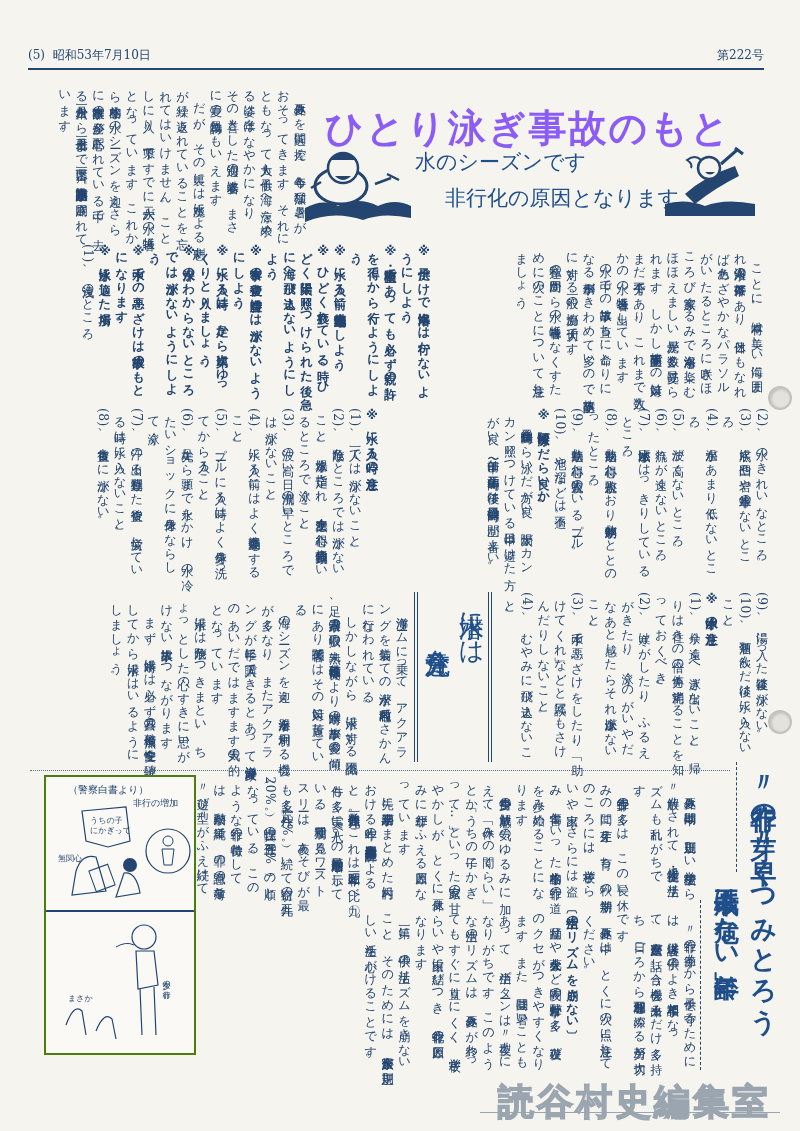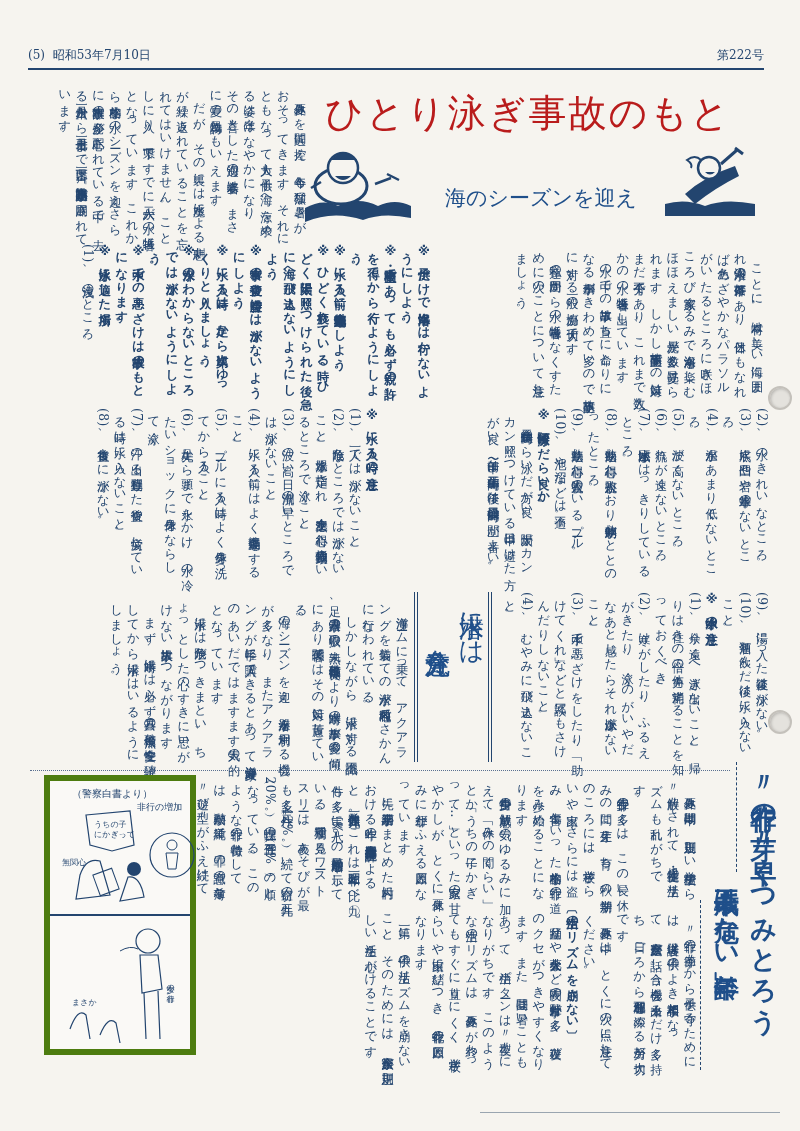--- a/index.html
+++ b/index.html
@@ -26,23 +26,23 @@
     font-size: 12.2px;
     line-height: 16.8px;
     letter-spacing: 0.5px;
     position: absolute;
   }
   .vtext p { text-indent: 1em; }
   .vtext .b { font-weight: bold; font-family: "DejaVu Sans", sans-serif; }
 
   .title-block { position: absolute; left: 315px; top: 86px; width: 450px; height: 140px; }
   .main-title {
-    position: absolute; left: 10px; top: 2px;
-    font-family: "DejaVu Sans", sans-serif; font-weight: normal;
-    font-size: 38px; letter-spacing: 2px; color: #b91c1c;
+    position: absolute; left: 10px; top: 17px;
+    font-family: "DejaVu Sans", sans-serif; font-weight: bold;
+    font-size: 38px; letter-spacing: 2px; color: #8b5cf6;
   }
   .sub1 { position: absolute; left: 100px; top: 62px; font-family: "DejaVu Sans", sans-serif; font-size: 21px; color: #1f4f8a; }
   .sub2 { position: absolute; left: 130px; top: 98px; font-family: "DejaVu Sans", sans-serif; font-size: 21px; color: #1f4f8a; }
   .swimmer-l { position: absolute; left: -12px; top: 52px; width: 110px; height: 88px; }
   .swimmer-r { position: absolute; left: 350px; top: 60px; width: 90px; height: 72px; }
 
   .hole { position: absolute; width: 24px; height: 24px; border-radius: 50%; background: #e4e2dd; border: 2px solid #c4c1bb; box-shadow: inset 1px 1px 3px rgba(0,0,0,0.2); }
 
   .diving-title {
     position: absolute; left: 418px; top: 595px; width: 70px; height: 160px;
@@ -54,21 +54,21 @@
 
   .youth-title {
     position: absolute; left: 705px; top: 760px; width: 80px; height: 330px;
     writing-mode: vertical-rl; font-family: "DejaVu Sans", sans-serif;
     color: #1f4f8a; font-weight: bold;
   }
   .yt1 { font-size: 26px; line-height: 42px; }
   .yt2 { font-size: 25px; line-height: 34px; padding-top: 110px; }
   .dash-v { position: absolute; border-left: 1px dashed #23456f; }
 
-  .cartoon { position: absolute; left: 44px; top: 775px; width: 152px; height: 280px; border: 6px solid #4d7c0f; background: #faf9f6; }
+  .cartoon { position: absolute; left: 44px; top: 775px; width: 152px; height: 280px; border: 2px solid #4d7c0f; background: #faf9f6; }
   .cartoon .divider { position: absolute; left: 0; right: 0; top: 133px; border-top: 2px solid #23456f; }
   .cartoon .cap1 { position: absolute; left: 22px; top: 6px; font-size: 10px; }
   .cartoon .cap2 { position: absolute; left: 70px; top: 20px; font-size: 9px; margin-left: 17px; }
 
   .watermark {
     position: absolute; left: 498px; top: 1078px;
     font-family: "DejaVu Sans", sans-serif; font-weight: bold; font-size: 36px;
     color: #d9dde2; letter-spacing: 3px;
     -webkit-text-stroke: 1.5px #9aa5b0;
   }
@@ -94,21 +94,22 @@
   <div class="title-block">
     <div class="main-title">ひとり泳ぎ事故のもと</div>
     <svg class="swimmer-l" viewBox="0 0 110 88">
       <path d="M2 70 Q20 60 35 68 Q55 58 75 68 Q92 60 108 68 L108 80 Q80 74 60 82 Q30 72 2 84 Z" fill="#23456f"></path>
       <ellipse cx="38" cy="48" rx="26" ry="18" fill="#f6f4ef" stroke="#23456f" stroke-width="3"></ellipse>
       <circle cx="40" cy="30" r="15" fill="#f6f4ef" stroke="#23456f" stroke-width="2.5"></circle>
       <path d="M28 22 Q40 8 54 22 Z" fill="#23456f"></path>
       <path d="M32 38 Q40 46 48 38" fill="#23456f"></path>
       <path d="M8 50 L18 44 M72 46 L88 40 M84 36 L96 42" stroke="#23456f" stroke-width="2.5"></path>
     </svg>
-    <div class="sub2">海のシーズンを迎え</div>
+    <div class="sub1">水のシーズンです</div>
+    <div class="sub2">非行化の原因となります</div>
     <svg class="swimmer-r" viewBox="0 0 90 72">
       <path d="M0 58 Q20 52 40 60 Q60 52 90 58 L90 70 L0 70 Z" fill="#23456f"></path>
       <path d="M20 48 Q40 30 70 20 L74 30 Q50 42 30 58 Z" fill="#23456f"></path>
       <circle cx="44" cy="22" r="11" fill="#f6f4ef" stroke="#23456f" stroke-width="2.5"></circle>
       <path d="M36 14 Q30 8 22 14 Q28 18 26 22" fill="none" stroke="#23456f" stroke-width="2"></path>
       <path d="M56 18 L72 4 M70 2 L78 8" stroke="#23456f" stroke-width="3"></path>
       <path d="M40 26 Q45 31 50 26" fill="#23456f"></path>
     </svg>
   </div>
 
@@ -233,13 +234,14 @@
       <path d="M94 74 L96 120 M108 72 L110 120" stroke="#23456f" stroke-width="1.2"></path>
       <path d="M20 110 Q28 88 36 96 L40 120 M50 116 Q58 96 66 104 L70 124" fill="none" stroke="#23456f" stroke-width="1.2"></path>
       <text x="22" y="86" font-size="8" fill="#23456f">まさか</text>
       <text x="120" y="60" font-size="8" fill="#23456f" writing-mode="tb">少女の非行</text>
     </svg>
   </div>
 
   <div class="hole" style="left:768px; top:710px;"></div>
 
   <div class="hline" style="left:480px; top:1112px; width:300px; border-top:1px solid #9aa5b0;"></div>
+  <div class="watermark">読谷村史編集室</div>
 </div>
 
 </body></html>

